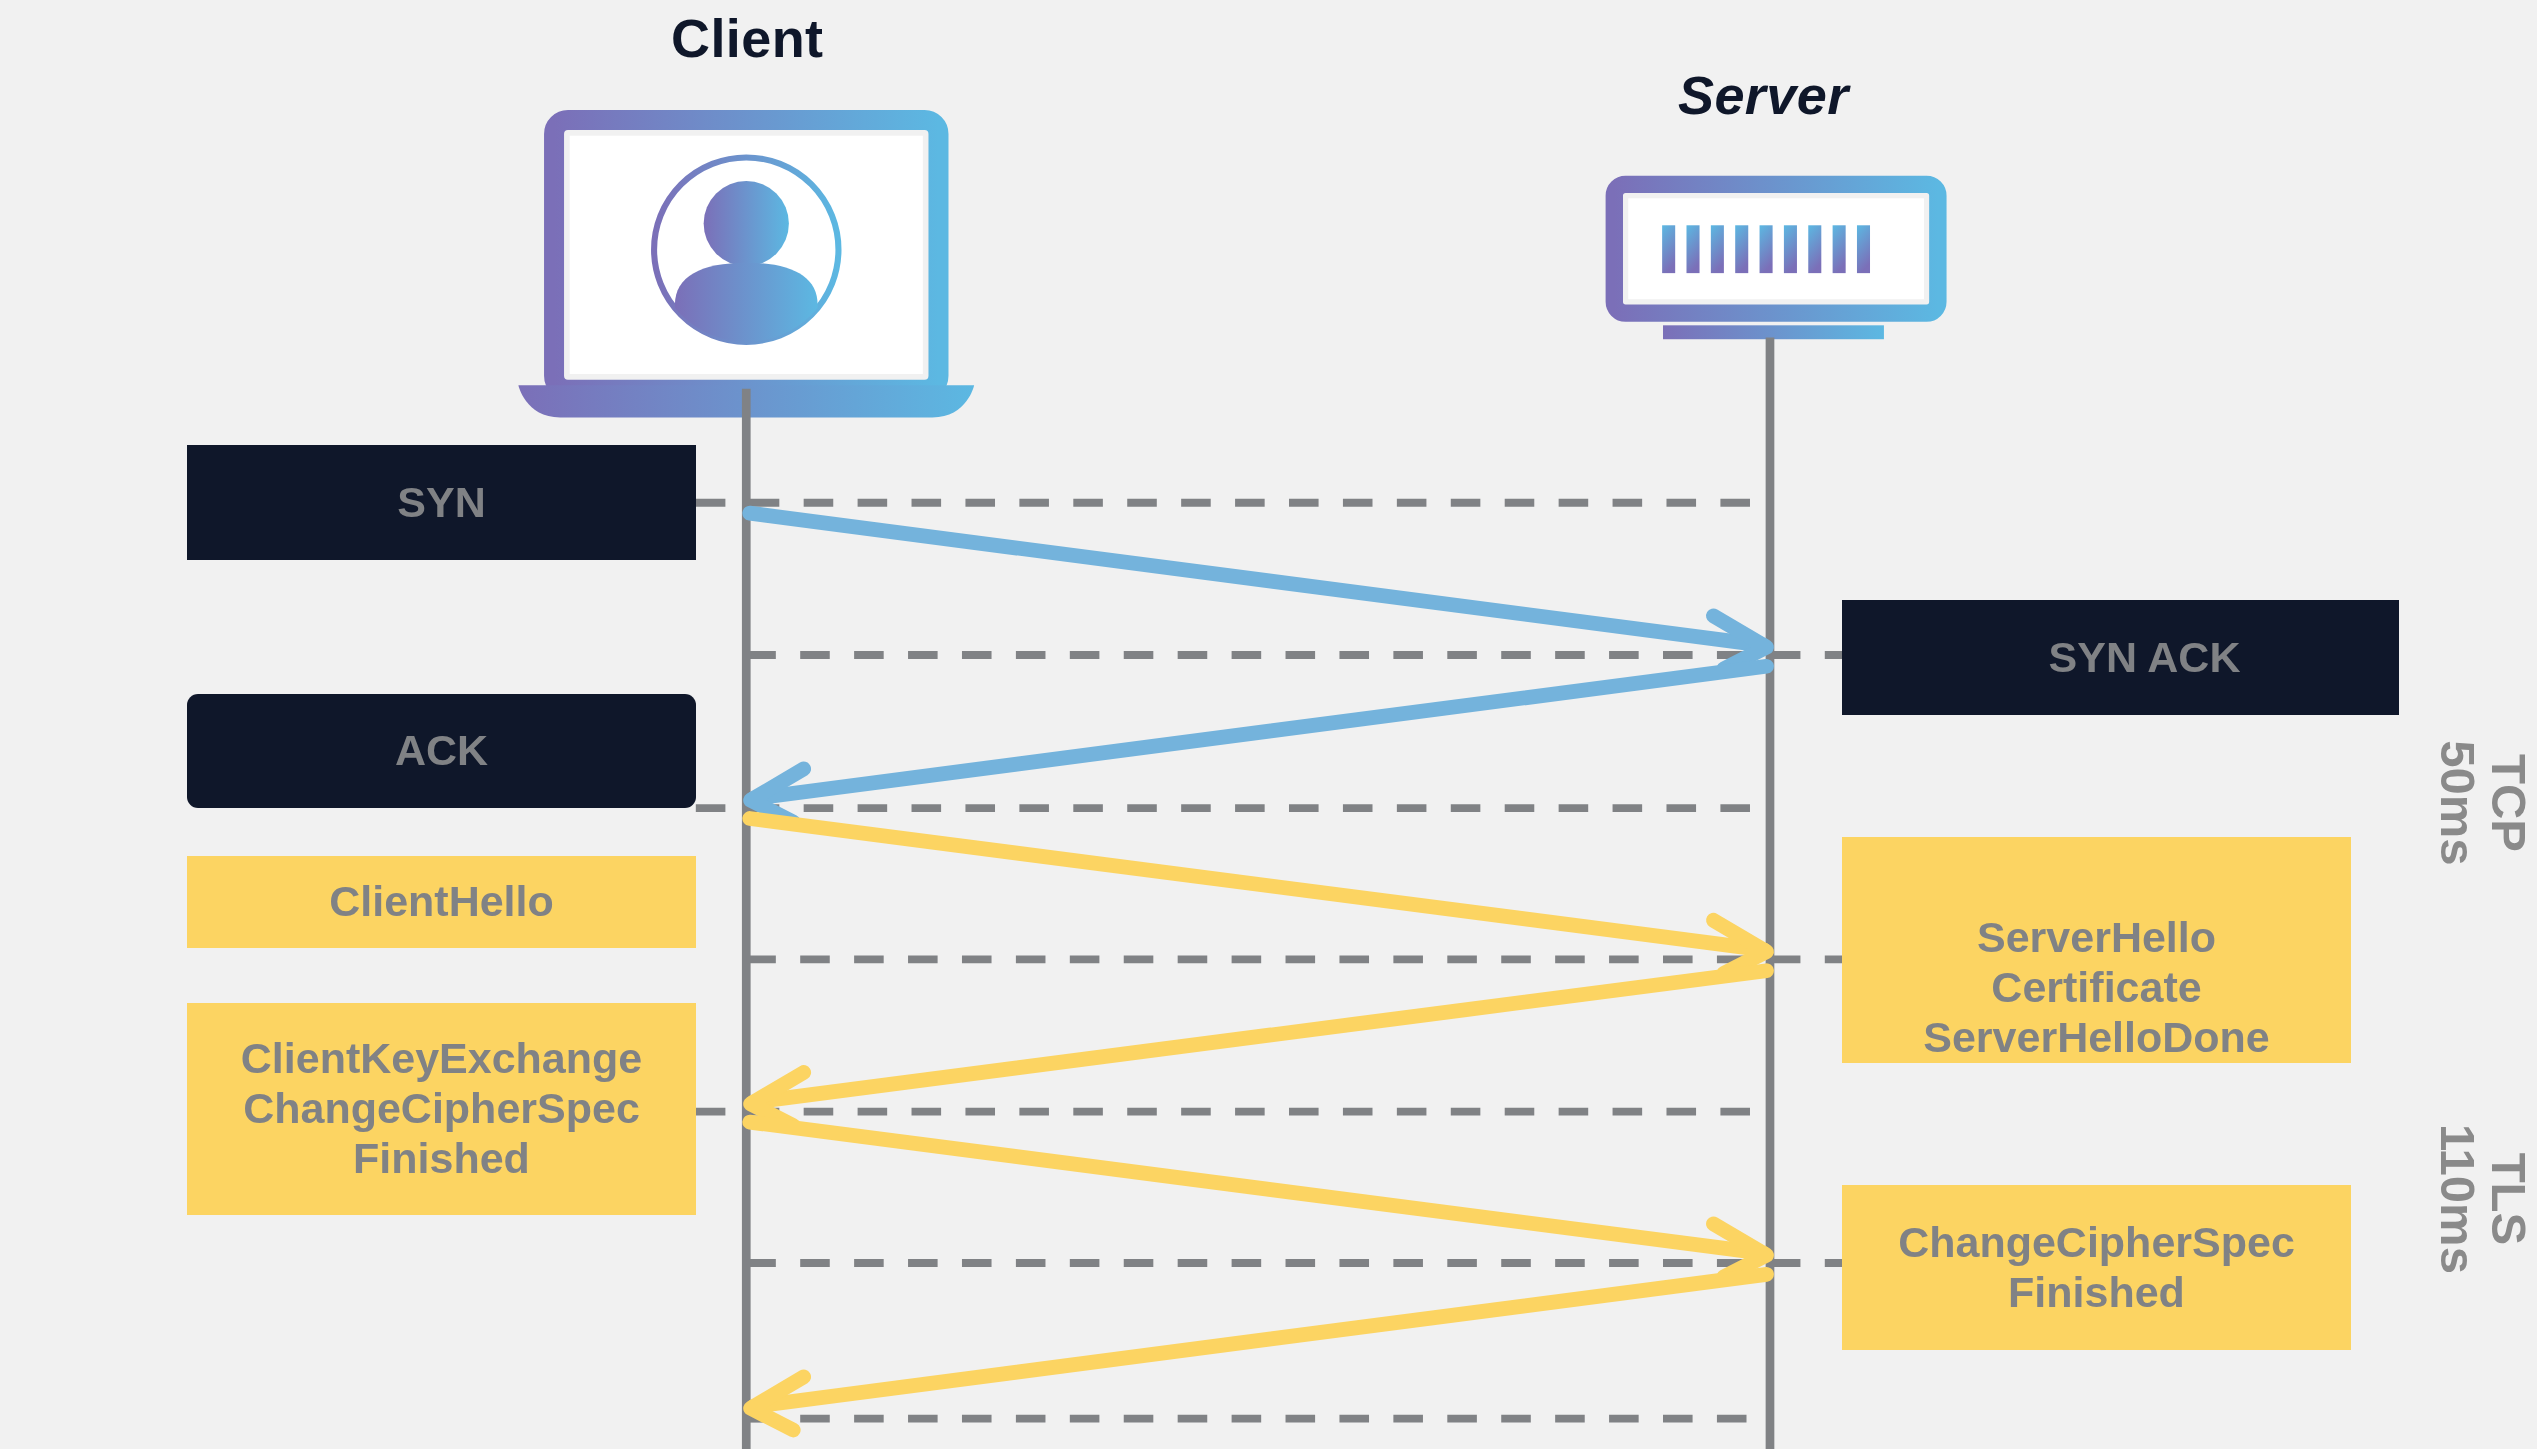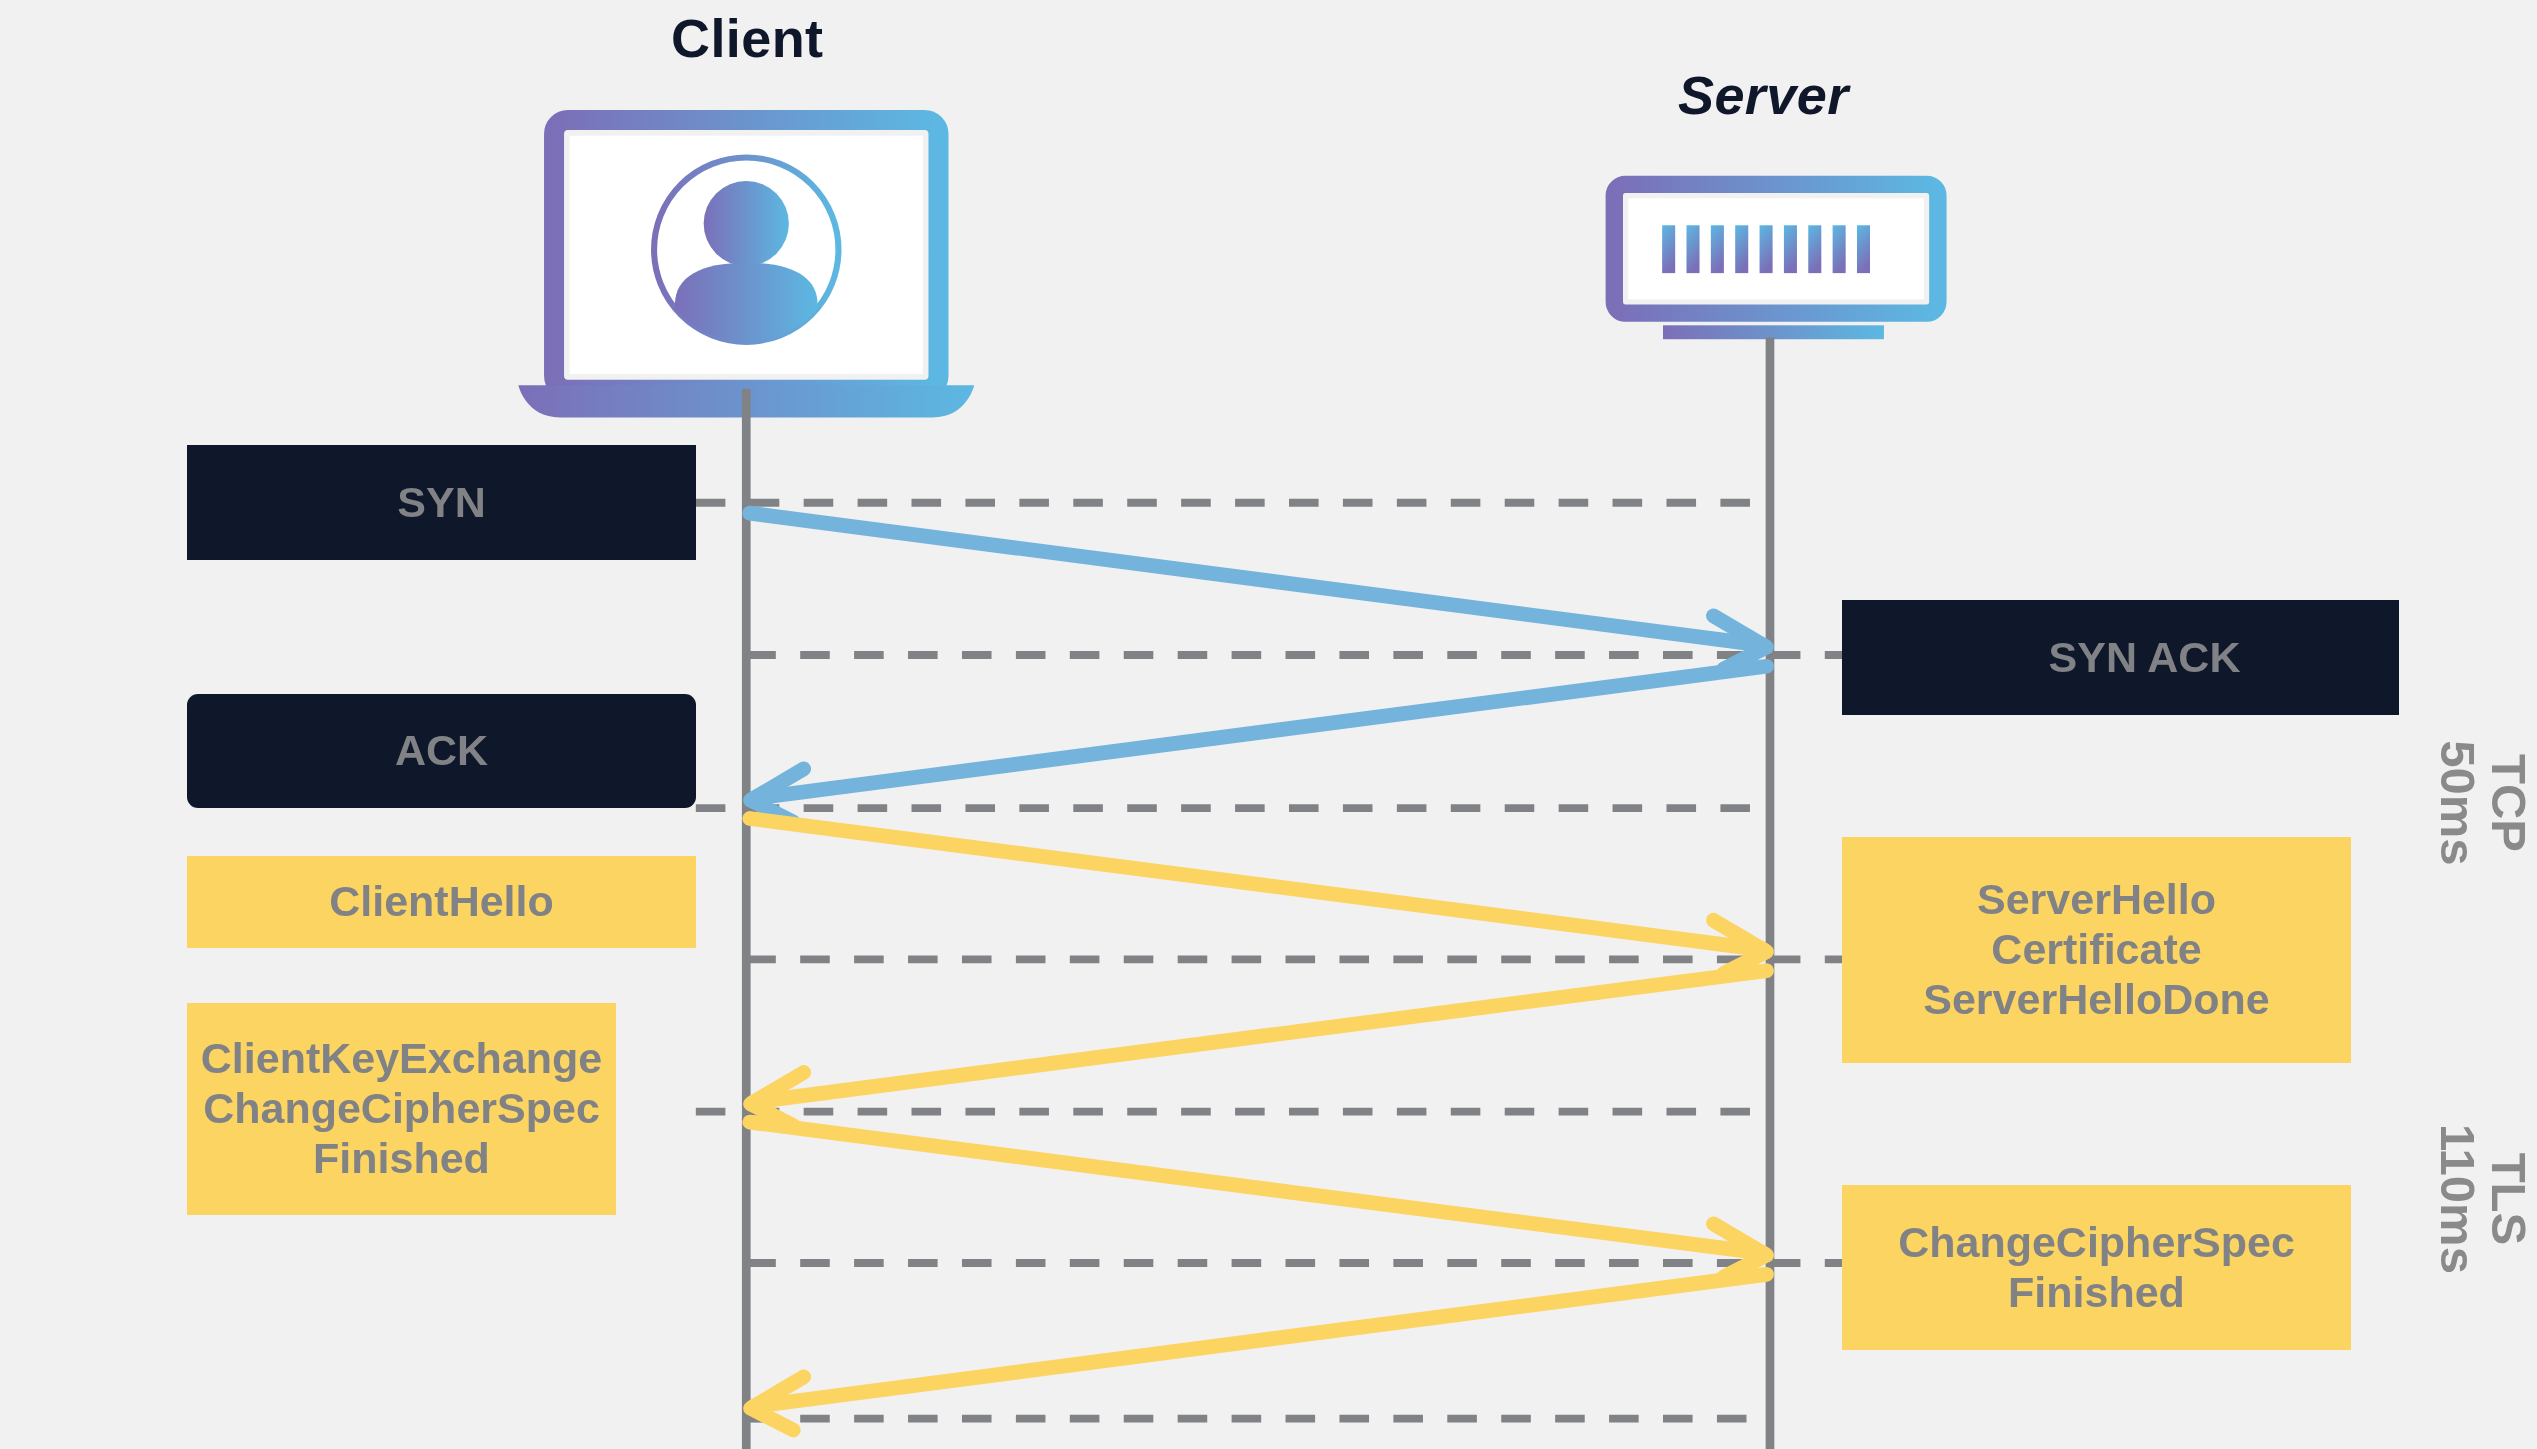--- a/index.html
+++ b/index.html
@@ -156,31 +156,31 @@
   </div>
 
   <div class="msgbox blue" style="left:187px;top:694px;width:509px;height:114px;font-size:43px;border-radius:11px;">
     <span class="label">ACK</span>
   </div>
 
   <div class="msgbox yellow" style="left:187px;top:808px;width:509px;height:92px;font-size:43px;margin-top:48px;">
     <span class="label">ClientHello</span>
   </div>
 
-  <div class="msgbox yellow" style="left:187px;top:1003px;width:429px;height:212px;font-size:43px;">
+  <div class="msgbox yellow" style="left:187px;top:1003px;width:509px;height:212px;font-size:43px;">
     <span class="label">ClientKeyExchange
 ChangeCipherSpec
 Finished</span>
   </div>
 
   <div class="msgbox blue" style="left:1842px;top:600px;width:509px;height:115px;font-size:43px;padding-left:48px;">
     <span class="label">SYN ACK</span>
   </div>
 
-  <div class="msgbox yellow" style="left:1842px;top:837px;width:509px;height:226px;font-size:43px;">
+  <div class="msgbox yellow" style="left:1842px;top:837px;width:509px;height:226px;font-size:43px;align-items:flex-end;">
     <span class="label">ServerHello
 Certificate
 ServerHelloDone</span>
   </div>
 
   <div class="msgbox yellow" style="left:1842px;top:1185px;width:509px;height:165px;font-size:43px;">
     <span class="label">ChangeCipherSpec
 Finished</span>
   </div>
 

